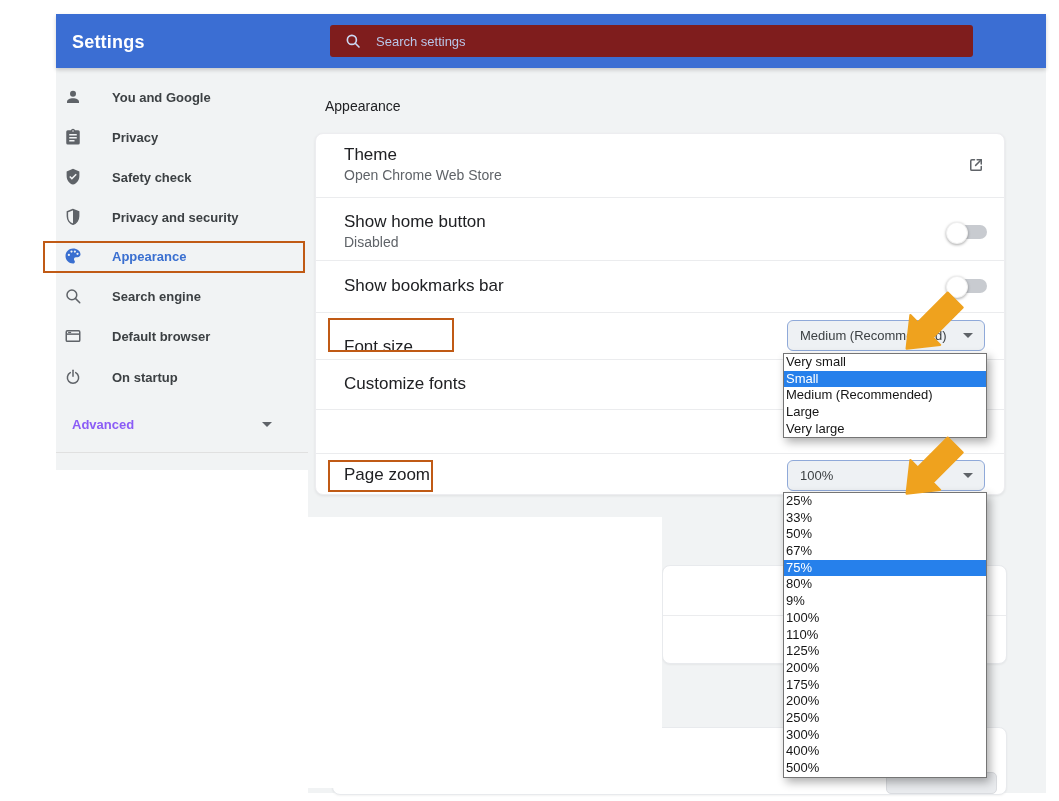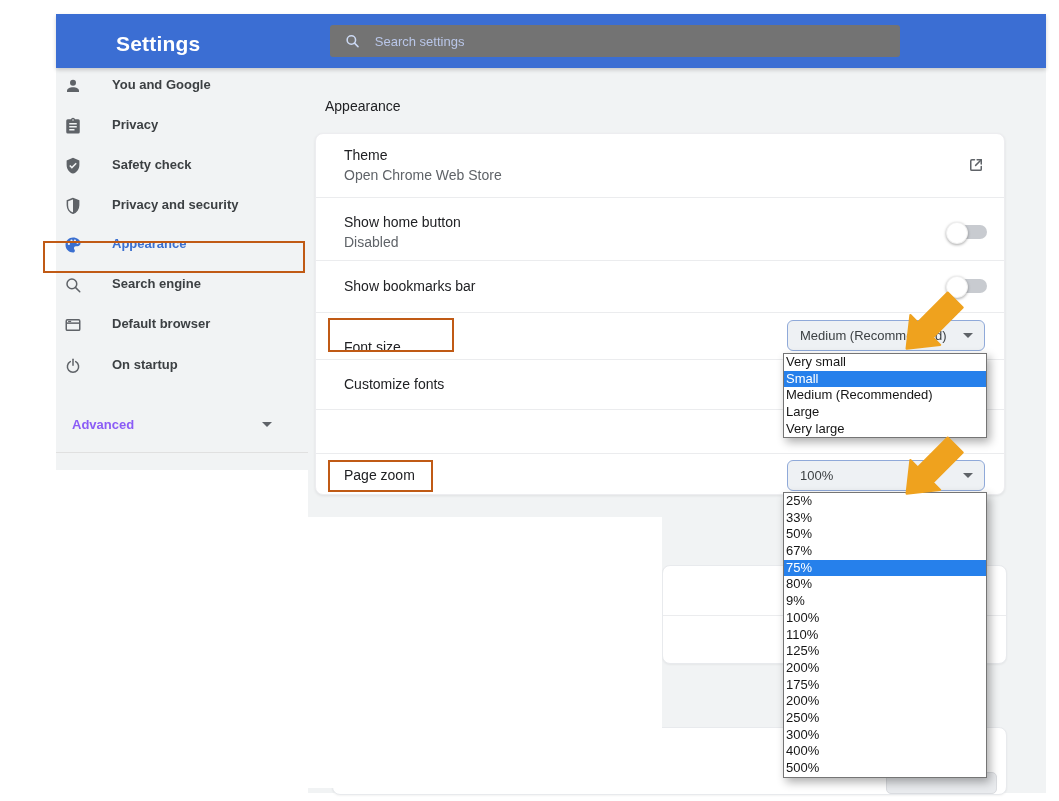--- a/index.html
+++ b/index.html
@@ -8,46 +8,46 @@
   .abs{position:absolute;}
 
   
   .content-bg{left:56px;top:68px;width:990px;height:725px;background:#f1f3f4;z-index:1;}
   .white-left{left:56px;top:470px;width:252px;height:323px;background:#ffffff;z-index:6;}
   .white-cover{left:308px;top:517px;width:354px;height:271px;background:#ffffff;z-index:15;}
 
   
   .header{left:56px;top:14px;width:990px;height:54px;background:#3b6ed3;z-index:20;
           box-shadow:0 2px 4px rgba(0,0,0,0.18);}
-  .header-title{left:16px;top:18px;font-size:21px;font-weight:bold;color:#ffffff;letter-spacing:.2px;margin-left:44px;}
-  .search-box{left:274px;top:11px;width:570px;height:32px;background:#737373;border-radius:3px;
+  .header-title{left:16px;top:18px;font-size:18px;font-weight:bold;color:#ffffff;letter-spacing:.2px;}
+  .search-box{left:274px;top:11px;width:643px;height:32px;background:#7f1d1d;border-radius:3px;
               display:flex;align-items:center;}
   .search-box svg{margin-left:14px;}
   .search-input{background:transparent;border:none;outline:none;margin-left:12px;width:560px;
                 font-size:13px;color:#e6ecfa;font-family:"Liberation Sans",sans-serif;}
   .search-input::placeholder{color:#b9c6e8;opacity:1;}
 
   
-  .nav-item{left:56px;width:252px;height:40px;display:flex;z-index:7;cursor:pointer;}
+  .nav-item{left:56px;width:252px;height:40px;display:flex;align-items:center;z-index:7;cursor:pointer;}
   .nav-item .ic{width:18px;height:18px;margin-left:8px;color:#5f6368;flex:none;}
   .nav-item .lbl{margin-left:30px;font-size:13px;font-weight:bold;color:#3c4043;}
   .nav-item.selected .ic{color:#3a6fd0;}
   .nav-item.selected .lbl{color:#3a6fd0;}
   .advanced-row{left:56px;top:404px;width:252px;height:40px;display:flex;align-items:center;z-index:7;cursor:pointer;}
   .advanced-row .lbl{margin-left:16px;font-size:13px;font-weight:bold;color:#8b5cf6;}
   .chev-down{position:absolute;left:206px;width:0;height:0;border-left:5px solid transparent;
              border-right:5px solid transparent;border-top:5px solid #5f6368;}
   .side-divider{left:56px;top:452px;width:252px;height:1px;background:#e0e0e0;z-index:7;}
 
   
   .section-heading{left:325px;top:98px;font-size:14px;color:#202124;z-index:10;}
   .card{left:315px;top:133px;width:688px;height:360px;background:#fff;border:1px solid #ededf0;
         border-radius:8px;box-shadow:0 1px 3px rgba(0,0,0,0.08);z-index:10;}
   .card .divider{position:absolute;left:0;right:0;height:1px;background:#ebecee;}
-  .row-title{position:absolute;left:28px;font-size:14px;color:#202124;line-height:16px;}
+  .row-title{position:absolute;left:28px;font-size:17px;color:#202124;line-height:16px;}
   .row-sub{position:absolute;left:28px;font-size:14px;color:#5f6368;line-height:16px;}
   .launch{position:absolute;left:651px;top:22px;color:#5f6368;cursor:pointer;}
 
   .toggle{position:absolute;left:637px;width:34px;height:14px;border-radius:7px;background:#c8cbd0;cursor:pointer;}
   .knob{position:absolute;left:-7px;top:-3px;width:20px;height:20px;border-radius:50%;background:#fff;
         border:1px solid rgba(0,0,0,0.06);box-shadow:0 1px 3px rgba(0,0,0,0.35);}
 
   .select{position:absolute;left:471px;width:196px;height:29px;background:#eef1f4;
           border:1.5px solid #8fa9d9;border-radius:6px;display:flex;align-items:center;cursor:pointer;}
   .select .val{margin-left:12px;font-size:13px;color:#3c4043;white-space:nowrap;}

